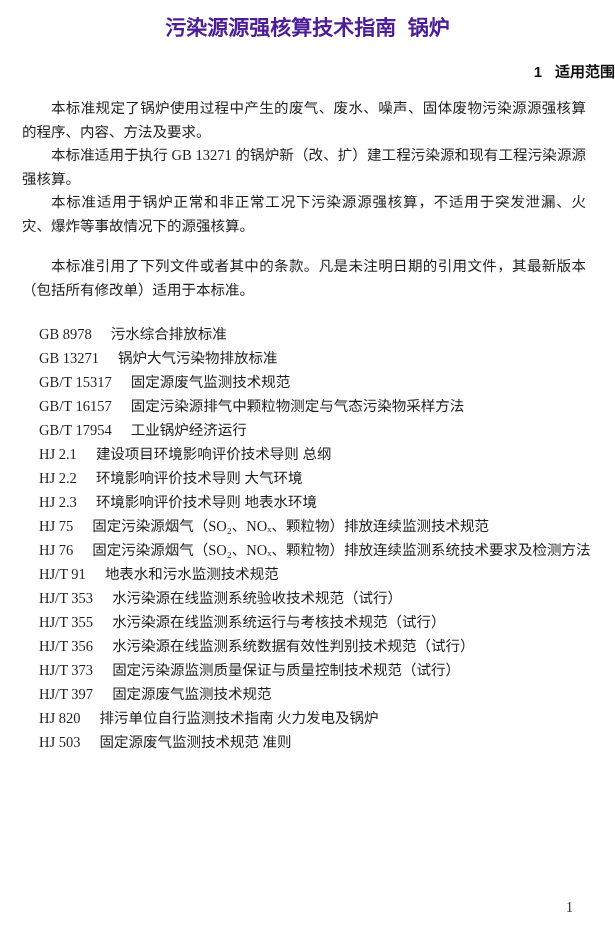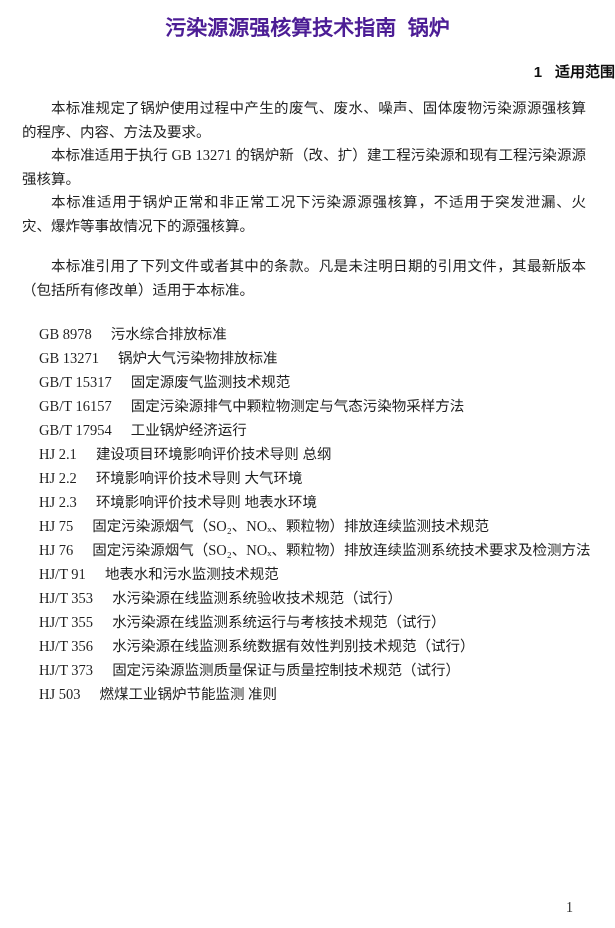--- a/index.html
+++ b/index.html
@@ -157,24 +157,30 @@
   </li>
 
   <li class="ref-item">
     <span class="ref-code">HJ/T 356</span><span class="ref-title">水污染源在线监测系统数据有效性判别技术规范（试行）</span>
   </li>
 
   <li class="ref-item">
     <span class="ref-code">HJ/T 373</span><span class="ref-title">固定污染源监测质量保证与质量控制技术规范（试行）</span>
   </li>
 
-
+  <li class="ref-item">
+    <span class="ref-code">HJ/T 397</span><span class="ref-title">固定源废气监测技术规范</span>
+  </li>
 
 
   <li class="ref-item">
-    <span class="ref-code">HJ 503</span><span class="ref-title">燃煤工业锅炉节能监测 准则</span>
+    <span class="ref-code">HJ 820</span><span class="ref-title">排污单位自行监测技术指南 火力发电及锅炉</span>
+  </li>
+
+  <li class="ref-item">
+    <span class="ref-code">HJ 503</span><span class="ref-title">固定源废气监测技术规范 准则</span>
   </li>
 </ul>
   </section>
 </div>
 
   <div class="page-number">1</div>
 </div>
 
 </body></html>

